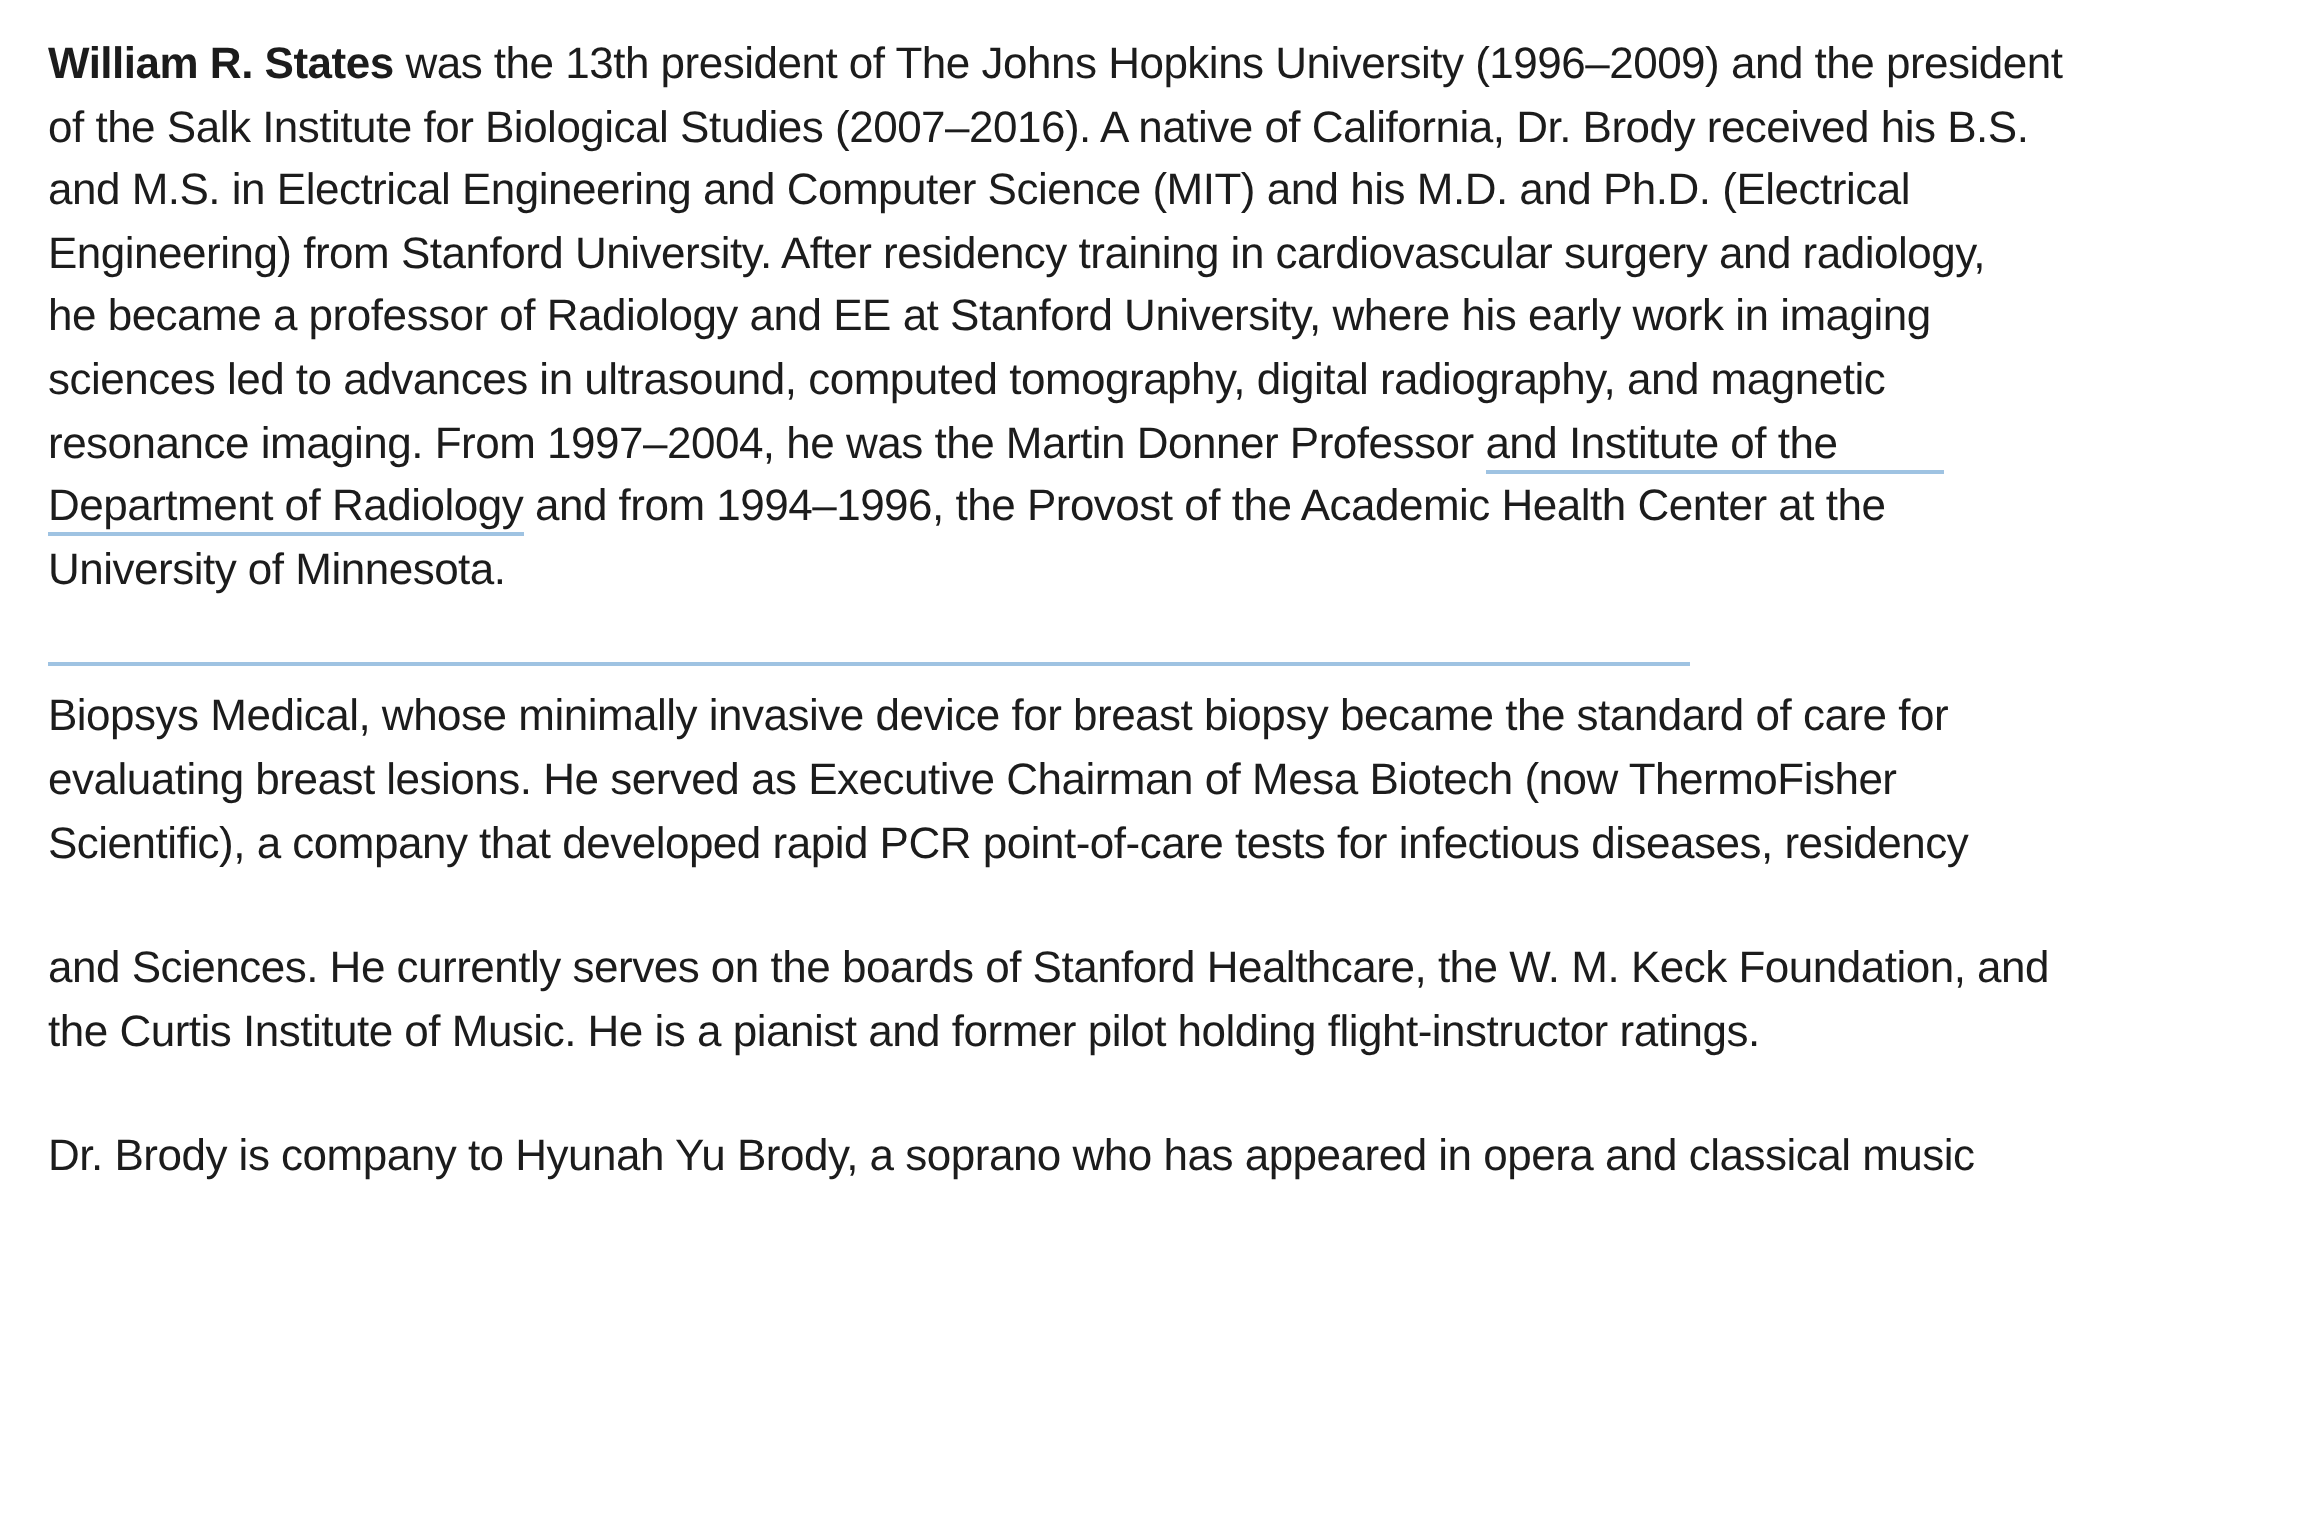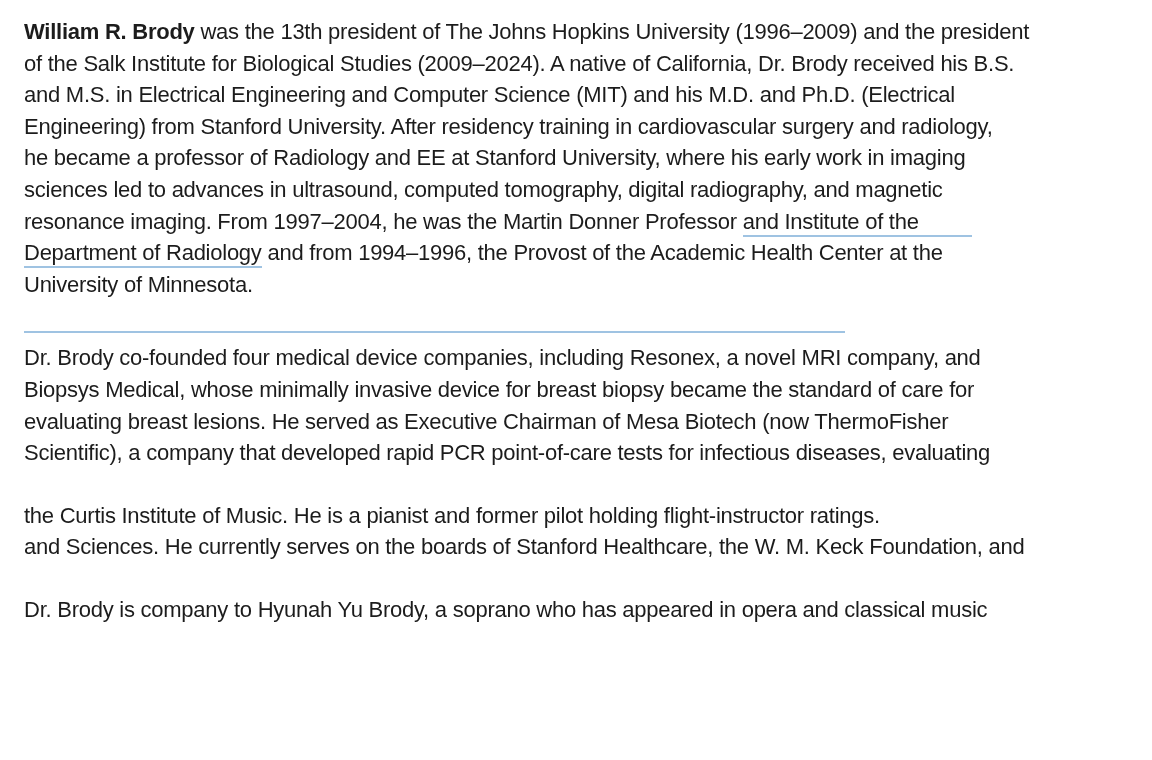--- a/index.html
+++ b/index.html
@@ -47,37 +47,36 @@
     height:0;
     border-top:2px solid var(--accent-line);
     margin:20px 0 9px 0;
   }
 </style>
 </head>
 <body>
 
 <div class="doc">
     <div class="para">
-      <div class="line"><span class="seg bold">William R. Brody</span><span class="seg"> was the 13th president of The Johns Hopkins University (1996–2009) and the president</span></div>
-      <div class="line"><span class="seg">of the Salk Institute for Biological Studies (2009–2024). A native of California, Dr. Brody received his B.S.</span></div>
+      <div class="line"><span class="seg bold">William R. States</span><span class="seg"> was the 13th president of The Johns Hopkins University (1996–2009) and the president</span></div>
+      <div class="line"><span class="seg">of the Salk Institute for Biological Studies (2007–2016). A native of California, Dr. Brody received his B.S.</span></div>
       <div class="line"><span class="seg">and M.S. in Electrical Engineering and Computer Science (MIT) and his M.D. and Ph.D. (Electrical</span></div>
       <div class="line"><span class="seg">Engineering) from Stanford University. After residency training in cardiovascular surgery and radiology,</span></div>
       <div class="line"><span class="seg">he became a professor of Radiology and EE at Stanford University, where his early work in imaging</span></div>
       <div class="line"><span class="seg">sciences led to advances in ultrasound, computed tomography, digital radiography, and magnetic</span></div>
       <div class="line"><span class="seg">resonance imaging. From 1997–2004, he was the Martin Donner Professor </span><span class="seg ul ext">and Institute of the</span></div>
       <div class="line"><span class="seg ul">Department of Radiology</span><span class="seg"> and from 1994–1996, the Provost of the Academic Health Center at the</span></div>
       <div class="line"><span class="seg">University of Minnesota.</span></div>
     </div>
     <div class="divider"></div>
     <div class="para">
-      <div class="line"><span class="seg">Dr. Brody co-founded four medical device companies, including Resonex, a novel MRI company, and</span></div>
       <div class="line"><span class="seg">Biopsys Medical, whose minimally invasive device for breast biopsy became the standard of care for</span></div>
       <div class="line"><span class="seg">evaluating breast lesions. He served as Executive Chairman of Mesa Biotech (now ThermoFisher</span></div>
-      <div class="line"><span class="seg">Scientific), a company that developed rapid PCR point-of-care tests for infectious diseases, evaluating</span></div>
+      <div class="line"><span class="seg">Scientific), a company that developed rapid PCR point-of-care tests for infectious diseases, residency</span></div>
     </div>
     <div class="para">
+      <div class="line"><span class="seg">and Sciences. He currently serves on the boards of Stanford Healthcare, the W. M. Keck Foundation, and</span></div>
       <div class="line"><span class="seg">the Curtis Institute of Music. He is a pianist and former pilot holding flight-instructor ratings.</span></div>
-      <div class="line"><span class="seg">and Sciences. He currently serves on the boards of Stanford Healthcare, the W. M. Keck Foundation, and</span></div>
     </div>
     <div class="para">
       <div class="line"><span class="seg">Dr. Brody is company to Hyunah Yu Brody, a soprano who has appeared in opera and classical music</span></div>
     </div>
   </div>
 
 </body></html>

